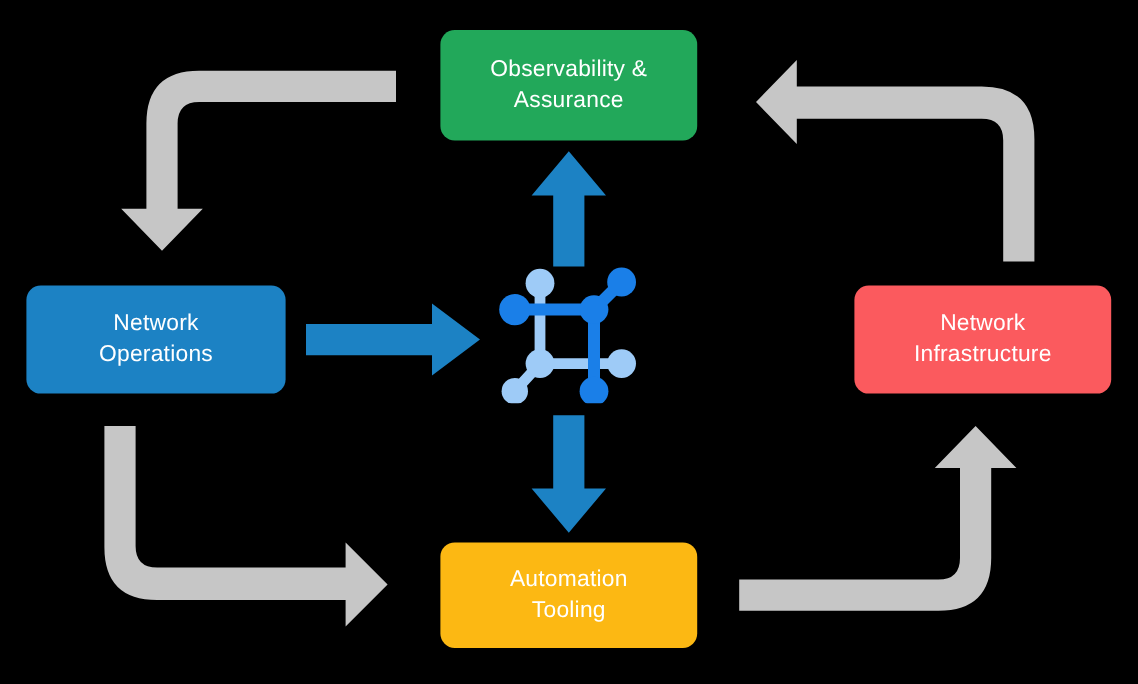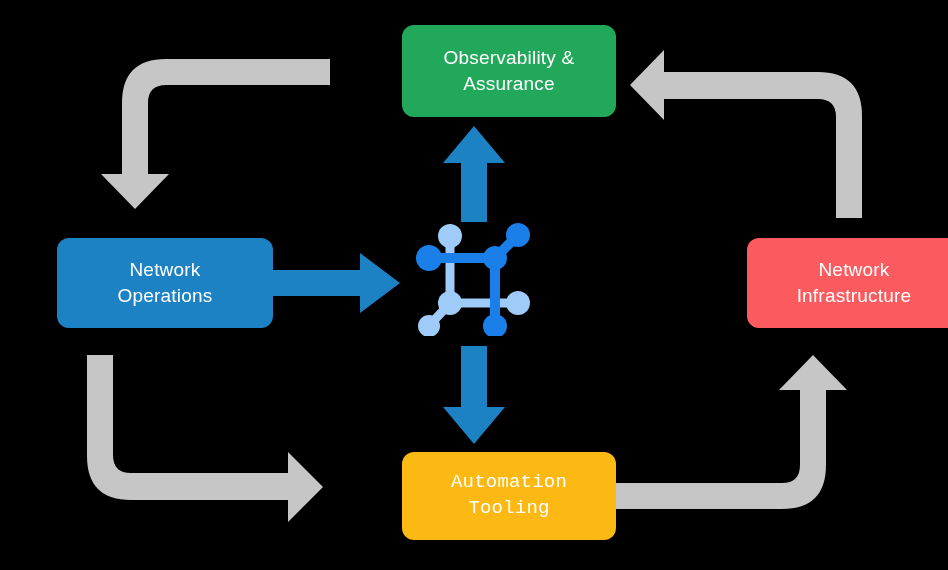--- a/index.html
+++ b/index.html
@@ -35,26 +35,25 @@
     text-align: center;
     color: #ffffff;
     font-size: 19px;
     line-height: 1.35;
     font-weight: 400;
     letter-spacing: 0.2px;
     box-sizing: border-box;
     padding: 4px 10px;
     white-space: pre-line;
     user-select: none;
-    margin-left: 35px;
   }
   #box-observability { left: 367px; top: 25px;  width: 214px; height: 92px;  background: #22a85a; }
   #box-operations    { left: 22px;  top: 238px; width: 216px; height: 90px;  background: #1c82c4; }
   #box-infrastructure{ left: 712px; top: 238px; width: 214px; height: 90px;  background: #fb5a5e; }
-  #box-automation    { left: 367px; top: 452px; width: 214px; height: 88px;  background: #fcb813; font-family: Liberation Mono, monospace; }
+  #box-automation    { left: 367px; top: 452px; width: 214px; height: 88px;  background: #fcb813; }
 
   #center-icon {
     position: absolute;
     left: 415px;
     top: 218px;
     width: 120px;
     height: 118px;
   }
   #center-icon svg { display: block; width: 120px; height: 118px; }
 </style>

